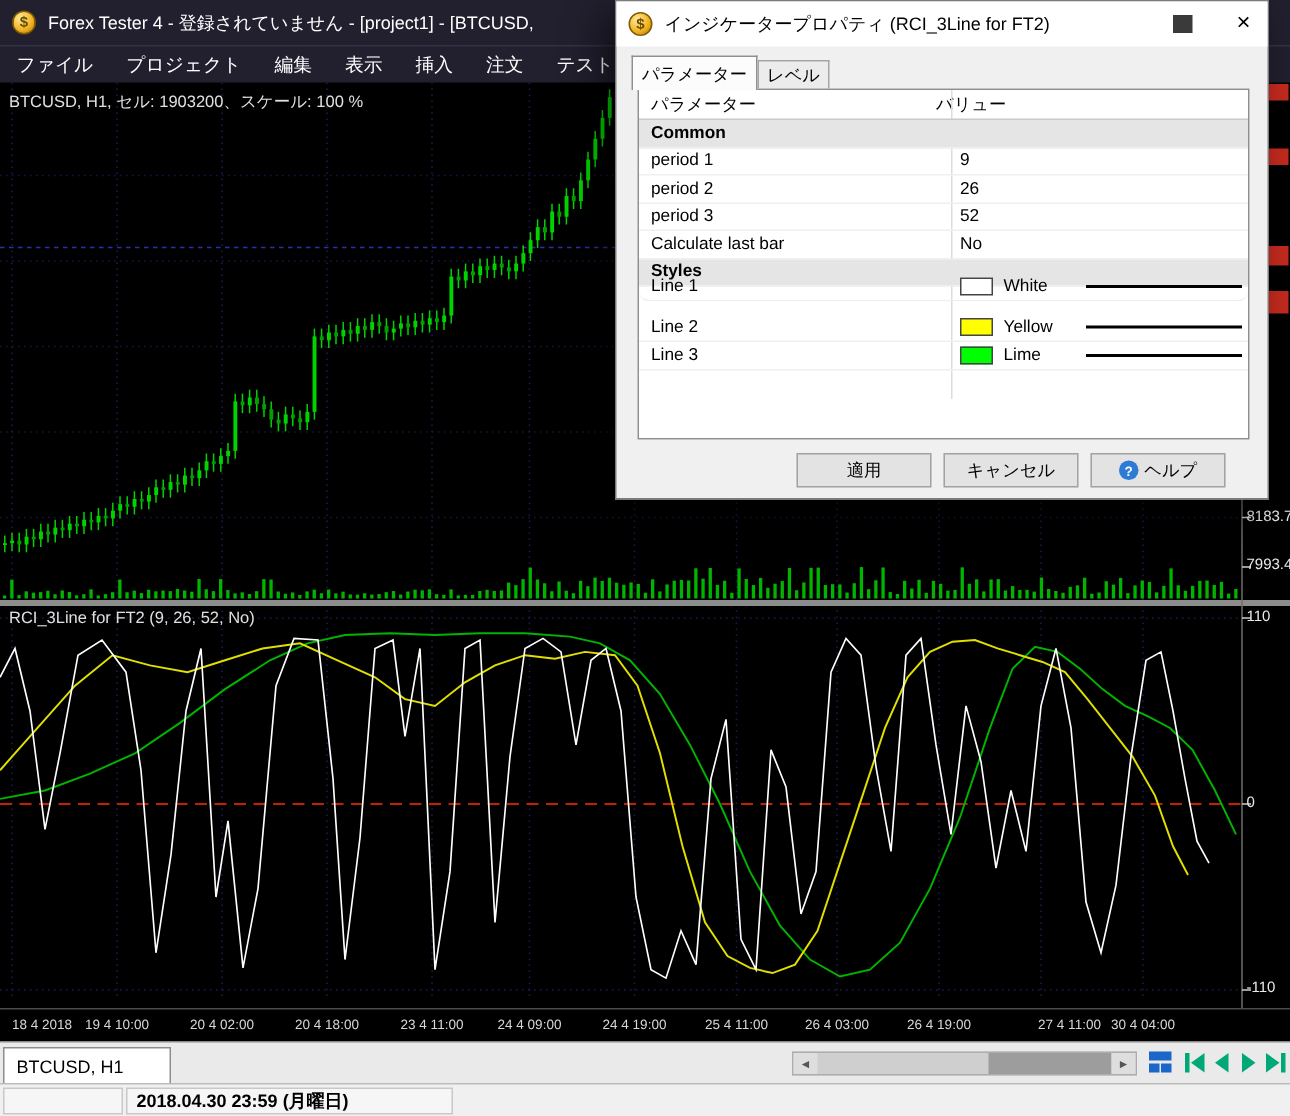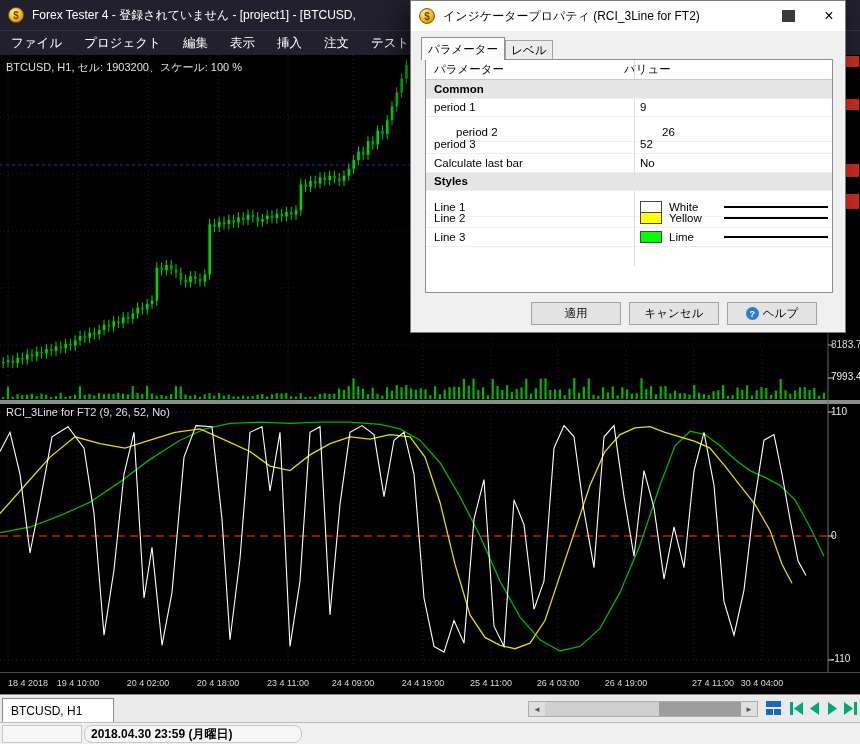--- a/index.html
+++ b/index.html
@@ -21,21 +21,21 @@
 .time-label.first{transform:none;}
 #tabbar{left:0;top:694px;width:860px;height:28px;background:#eaeaea;border-top:1px solid #8a8a8a;z-index:2;}
 #charttab{position:absolute;left:2px;top:3px;width:112px;height:25px;background:#fff;border:1px solid #8d8d8d;font-size:12px;display:flex;align-items:center;padding-left:8px;color:#000;}
 #hscroll{position:absolute;left:528px;top:6px;width:230px;height:16px;background:#cfcfcf;border:1px solid #adadad;}
 .sarrow{position:absolute;top:0;width:16px;height:14px;background:#dedede;color:#555;font-size:8px;display:flex;align-items:center;justify-content:center;}
 #sthumb{position:absolute;left:130px;top:0;width:82px;height:14px;background:#9d9d9d;}
 .navbtn{position:absolute;top:4px;}
 #tileicon{position:absolute;left:765px;top:4px;}
 #statusbar{left:0;top:722px;width:860px;height:22px;background:#f0f0f0;border-top:1px solid #bcbcbc;z-index:2;}
 .spanel{position:absolute;top:2px;height:18px;border:1px solid #c8c8c8;background:#f6f6f6;}
-#sdate{left:84px;width:218px;font-size:12px;font-weight:bold;color:#000;display:flex;align-items:center;padding-left:6px;border-radius:8px;}
+#sdate{left:84px;width:218px;font-size:12px;font-weight:bold;color:#000;display:flex;align-items:center;padding-left:6px;}
 #dialog{left:410px;top:0;width:436px;height:333px;background:#f0f0f0;border:1px solid #7c7c7c;box-shadow:-8px 10px 22px rgba(0,0,0,.55);z-index:20;}
 #dlgtitle{position:absolute;left:0;top:0;width:100%;height:30px;background:#fff;display:flex;align-items:center;gap:8px;padding-left:8px;font-size:12px;color:#000;}
 #dlgtitle .t{white-space:nowrap;}
 #dlgmax{position:absolute;left:364px;top:5px;width:26px;height:20px;display:flex;align-items:center;justify-content:center;}
 #dlgmax div{width:13px;height:12px;background:#3a3a3a;}
 #dlgclose{position:absolute;left:404px;top:3px;width:28px;height:24px;font-size:16px;color:#000;display:flex;align-items:center;justify-content:center;}
 .dtab{position:absolute;font-size:11.5px;display:flex;align-items:center;justify-content:center;color:#000;}
 #dtab1{left:10px;top:36px;width:84px;height:23px;background:#fcfcfc;border:1px solid #8f8f8f;border-bottom:none;z-index:2;}
 #dtab2{left:94px;top:39px;width:48px;height:20px;background:#ececec;border:1px solid #a5a5a5;border-bottom:none;}
 #dpanel{position:absolute;left:14px;top:58px;width:408px;height:234px;background:#fff;border:1px solid #8f8f8f;overflow:hidden;}
@@ -522,36 +522,36 @@
       <div class="th" style="left:198px">バリュー</div>
       <div id="coldiv"></div>
       <div id="headline"></div>
     <div class="trow sec" style="top: 20px;">
           <span class="p">Common</span>
         </div>
         <div class="trow" style="top: 38.5px;">
           <span class="p">period 1</span>
           <span class="v">9</span>
         </div>
-        <div class="trow" style="top: 63px; margin-left: 22px;">
+        <div class="trow" style="top: 57px;">
           <span class="p">period 2</span>
           <span class="v">26</span>
         </div>
         <div class="trow" style="top: 75.5px;">
           <span class="p">period 3</span>
           <span class="v">52</span>
         </div>
         <div class="trow" style="top: 94px;">
           <span class="p">Calculate last bar</span>
           <span class="v">No</span>
         </div>
         <div class="trow sec" style="top: 112.5px;">
           <span class="p">Styles</span>
         </div>
-        <div class="trow" style="top: 138px; border-radius: 7px;">
+        <div class="trow" style="top: 122px; border-radius: 7px;">
           <span class="p">Line 1</span>
           <span class="swatch" style="background: rgb(255, 255, 255);"></span>
           <span class="sname">White</span>
           <span class="sline"></span>
         </div>
         <div class="trow" style="top: 149.5px;">
           <span class="p">Line 2</span>
           <span class="swatch" style="background: rgb(255, 255, 0);"></span>
           <span class="sname">Yellow</span>
           <span class="sline"></span>

